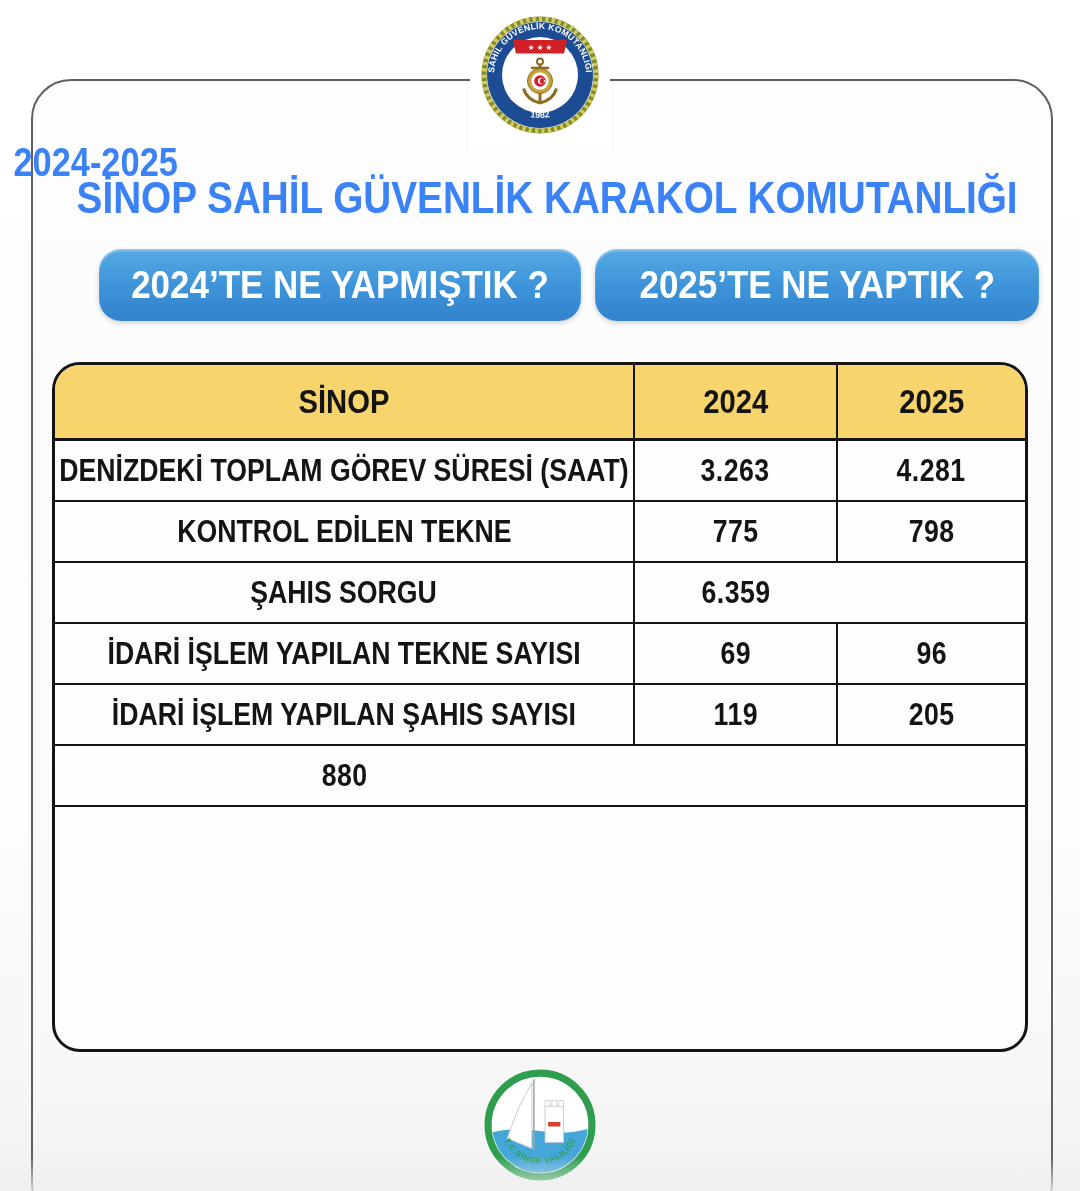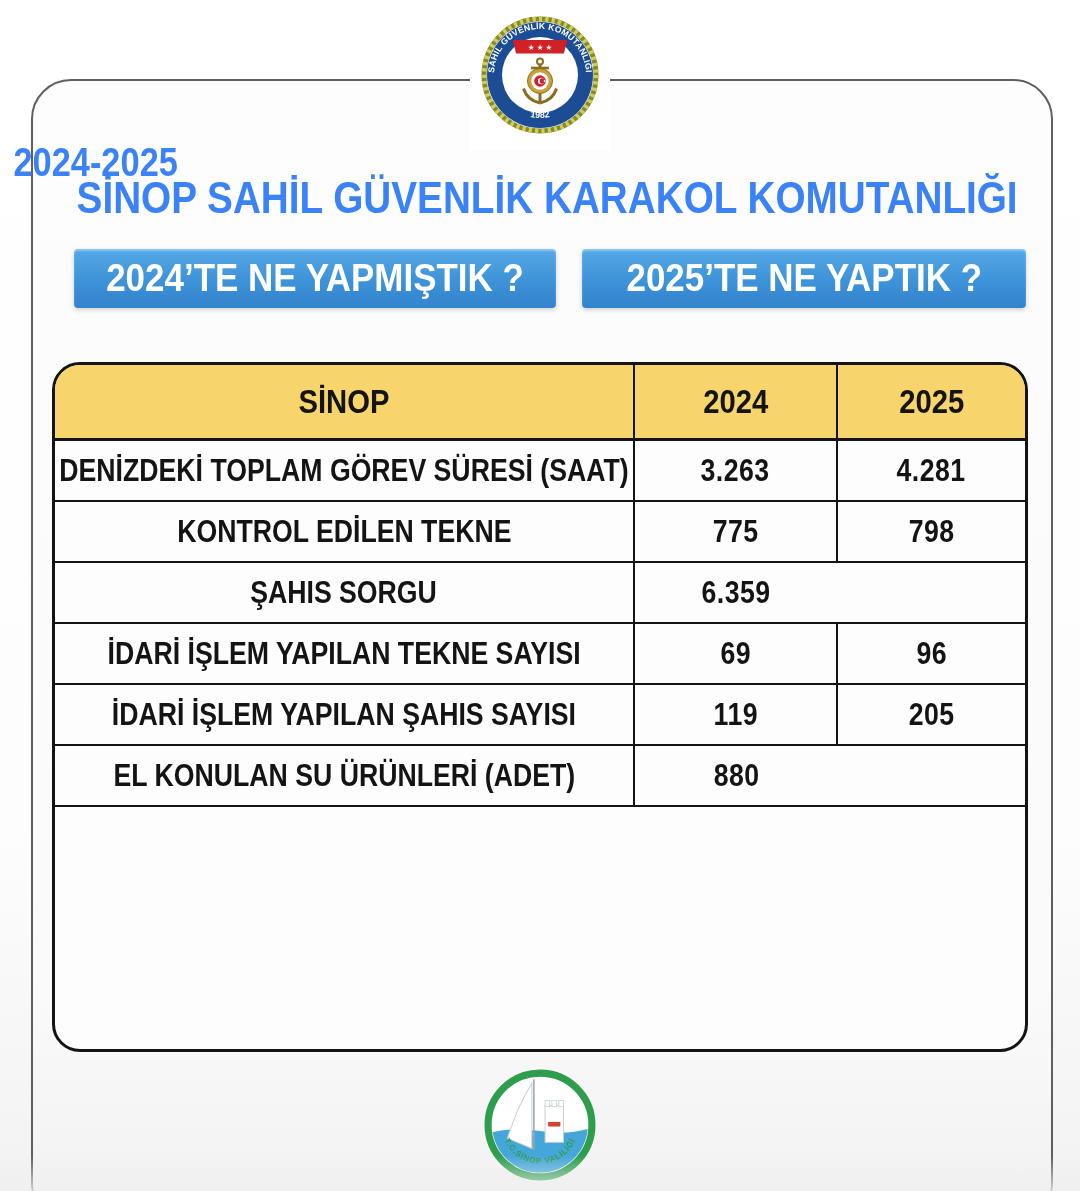--- a/index.html
+++ b/index.html
@@ -24,28 +24,28 @@
   }
   .title{
     position:absolute;left:0;width:1080px;text-align:left;
     color:#3b82f6;font-weight:800;
   }
   .t-years{top:140px;font-size:40px;letter-spacing:0px;}
   .t-main{top:172px;font-size:45px;}
   .cond{display:inline-block;transform:scaleX(0.86);transform-origin:center;white-space:nowrap;}
   .cond92{display:inline-block;transform:scaleX(0.92);transform-origin:center;white-space:nowrap;}
   .banner{
-    position:absolute;top:249px;height:59px;border-radius:4px;
+    position:absolute;top:249px;height:72px;border-radius:22px;
     background:linear-gradient(180deg,#55a9e6 0%,#3d92d8 55%,#3283cc 100%);
     box-shadow:inset 0 2px 2px rgba(255,255,255,.35), 0 2px 5px rgba(0,0,0,.18);
     display:flex;align-items:center;justify-content:center;
-    color:#ffffff;font-weight:800;font-size:38px;
+    color:#ffffff;font-weight:800;font-size:38px;margin-left:25px;
   }
   .banner-left{left:74px;width:482px;}
-  .banner-right{left:582px;width:444px;}
+  .banner-right{left:570px;width:444px;}
   .stat-table{
     position:absolute;left:52px;top:362px;width:976px;height:690px;
     border:3px solid #141414;border-radius:28px;background:#fdfdfd;overflow:hidden;
     box-sizing:border-box;
   }
   .t-head{
     display:grid;grid-template-columns:580px 203px 187px;height:73px;
     background:#f8d46c;border-bottom:3px solid #141414;text-align:right;
   }
   .t-row{
@@ -178,23 +178,20 @@
         <span class="cond">İDARİ İŞLEM YAPILAN ŞAHIS SAYISI</span>
       </div>
     <div class="cell num">
         <span class="cond">119</span>
       </div>
     <div class="cell num">
         <span class="cond">205</span>
       </div>
   </div>
   <div class="t-row">
-    <div class="cell lab">
-        <span class="cond">EL KONULAN SU ÜRÜNLERİ (ADET)</span>
-      </div>
     <div class="cell num">
         <span class="cond">880</span>
       </div>
   </div>
 
 </div>
 
 <div class="valilik-box">
   <svg width="112" height="112" viewBox="0 0 110 110">
     <defs>

